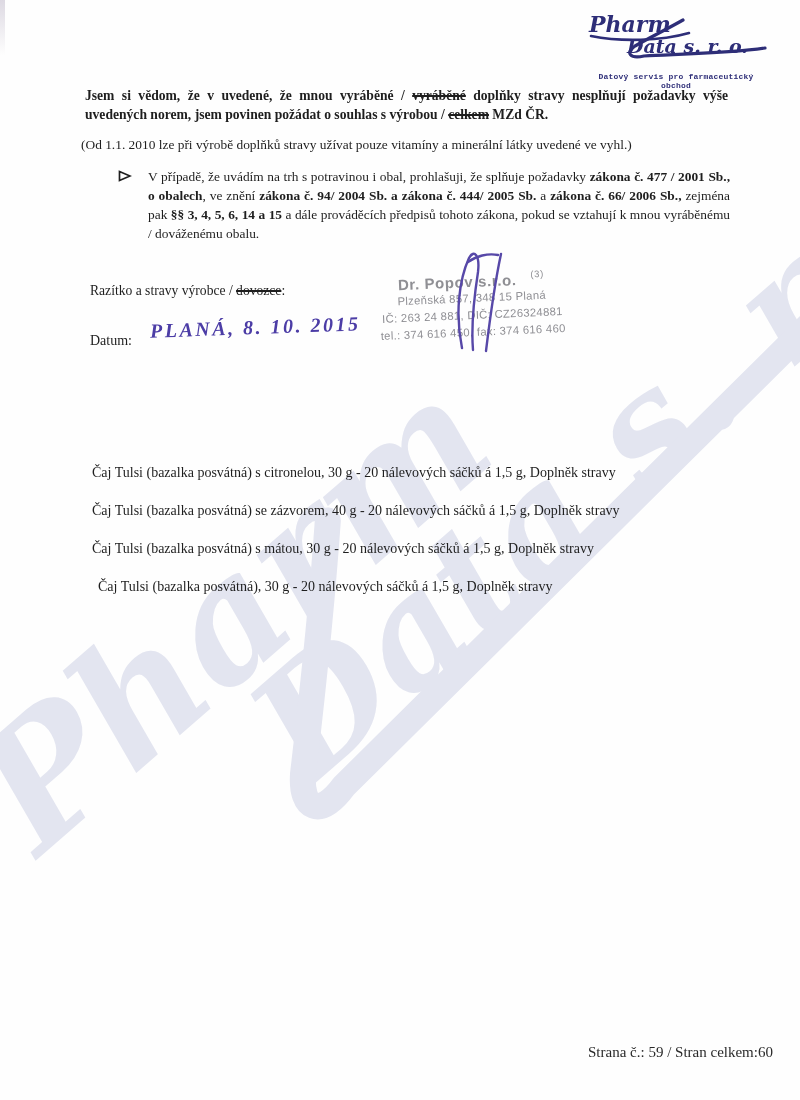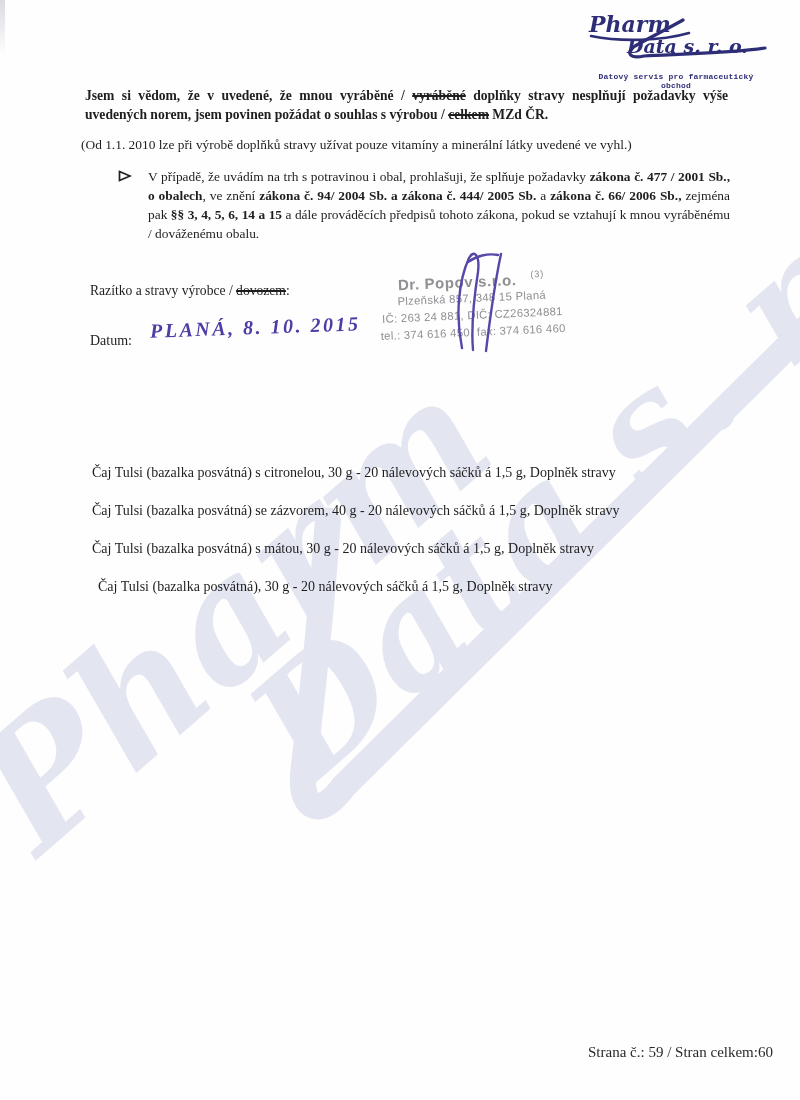--- a/index.html
+++ b/index.html
@@ -109,21 +109,21 @@
 
     <p class="note">(Od 1.1. 2010 lze při výrobě doplňků stravy užívat pouze vitamíny a minerální látky uvedené ve vyhl.)</p>
 
     <div class="bullet-row">
       <svg class="bullet-marker" width="14" height="12" viewBox="0 0 14 12">
         <path d="M1.5 1.5 L12 6 L1.5 10.5 Z" fill="none" stroke="#1e1e1e" stroke-width="1.7"></path>
       </svg>
       <p class="bullet-text"><span>V případě, že uvádím na trh s potravinou i obal, prohlašuji, že splňuje požadavky </span><span class="bseg">zákona č. 477 / 2001 Sb., o obalech</span><span>, ve znění </span><span class="bseg">zákona č. 94/ 2004 Sb. a zákona č. 444/ 2005 Sb.</span><span> a </span><span class="bseg">zákona č. 66/ 2006 Sb.,</span><span> zejména pak </span><span class="bseg">§§ 3, 4, 5, 6, 14 a 15</span><span> a dále prováděcích předpisů tohoto zákona, pokud se vztahují k mnou vyráběnému / dováženému obalu.</span></p>
     </div>
 
-    <span class="razitko-label"><span>Razítko a stravy výrobce / </span><span class="strike">dovozem</span><span>:</span></span>
+    <span class="razitko-label"><span>Razítko a stravy výrobce / </span><span class="strike">dovozce</span><span>:</span></span>
 
     <div class="stamp">
       <div class="stamp-name">
         <span>Dr. Popov s.r.o.</span><span class="stamp-ref">(3)</span>
       </div>
       <div class="stamp-line">Plzeňská 857, 348 15 Planá</div>
       <div class="stamp-line">IČ: 263 24 881, DIČ: CZ26324881</div>
       <div class="stamp-line">tel.: 374 616 450, fax: 374 616 460</div>
     </div>
 

